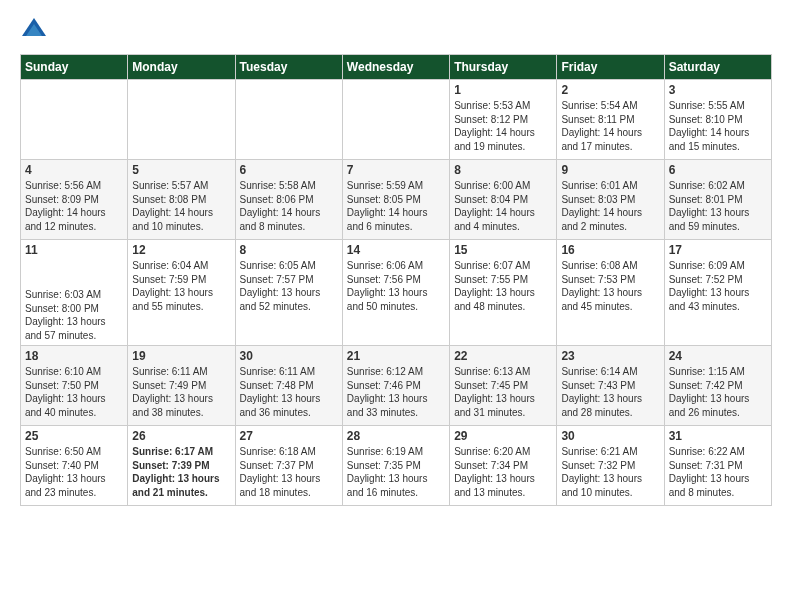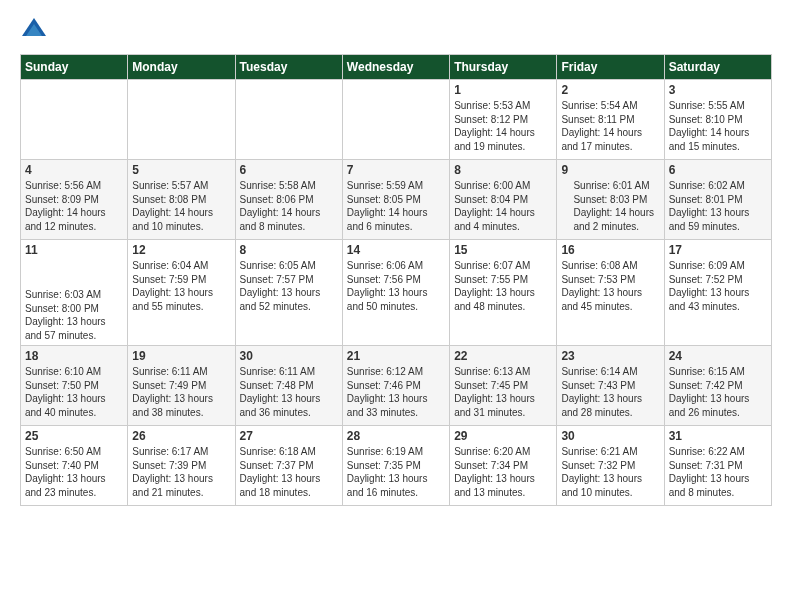--- a/index.html
+++ b/index.html
@@ -187,21 +187,21 @@
           </td>
           <td>
             <div class="day-num">8</div>
             <div class="day-info" style="white-space: pre-line;">Sunrise: 6:00 AM
 Sunset: 8:04 PM
 Daylight: 14 hours
 and 4 minutes.</div>
           </td>
           <td>
             <div class="day-num">9</div>
-            <div class="day-info" style="white-space: pre-line; margin-left: 12px;">Sunrise: 6:01 AM
+            <div class="day-info" style="white-space: pre-line;">Sunrise: 6:01 AM
 Sunset: 8:03 PM
 Daylight: 14 hours
 and 2 minutes.</div>
           </td>
           <td>
             <div class="day-num">6</div>
             <div class="day-info" style="white-space: pre-line;">Sunrise: 6:02 AM
 Sunset: 8:01 PM
 Daylight: 13 hours
 and 59 minutes.</div>
@@ -296,37 +296,37 @@
           </td>
           <td>
             <div class="day-num">23</div>
             <div class="day-info" style="white-space: pre-line;">Sunrise: 6:14 AM
 Sunset: 7:43 PM
 Daylight: 13 hours
 and 28 minutes.</div>
           </td>
           <td>
             <div class="day-num">24</div>
-            <div class="day-info" style="white-space: pre-line;">Sunrise: 6:15 AM
+            <div class="day-info" style="white-space: pre-line;">Sunrise: 1:15 AM
 Sunset: 7:42 PM
 Daylight: 13 hours
 and 26 minutes.</div>
           </td>
         </tr>
         <tr>
           <td>
             <div class="day-num">25</div>
             <div class="day-info" style="white-space: pre-line;">Sunrise: 6:50 AM
 Sunset: 7:40 PM
 Daylight: 13 hours
 and 23 minutes.</div>
           </td>
           <td>
             <div class="day-num">26</div>
-            <div class="day-info" style="white-space: pre-line;">Sunrise: 6:17 AM
+            <div class="day-info" style="white-space: pre-line; font-weight: bold;">Sunrise: 6:17 AM
 Sunset: 7:39 PM
 Daylight: 13 hours
 and 21 minutes.</div>
           </td>
           <td>
             <div class="day-num">27</div>
             <div class="day-info" style="white-space: pre-line;">Sunrise: 6:18 AM
 Sunset: 7:37 PM
 Daylight: 13 hours
 and 18 minutes.</div>

